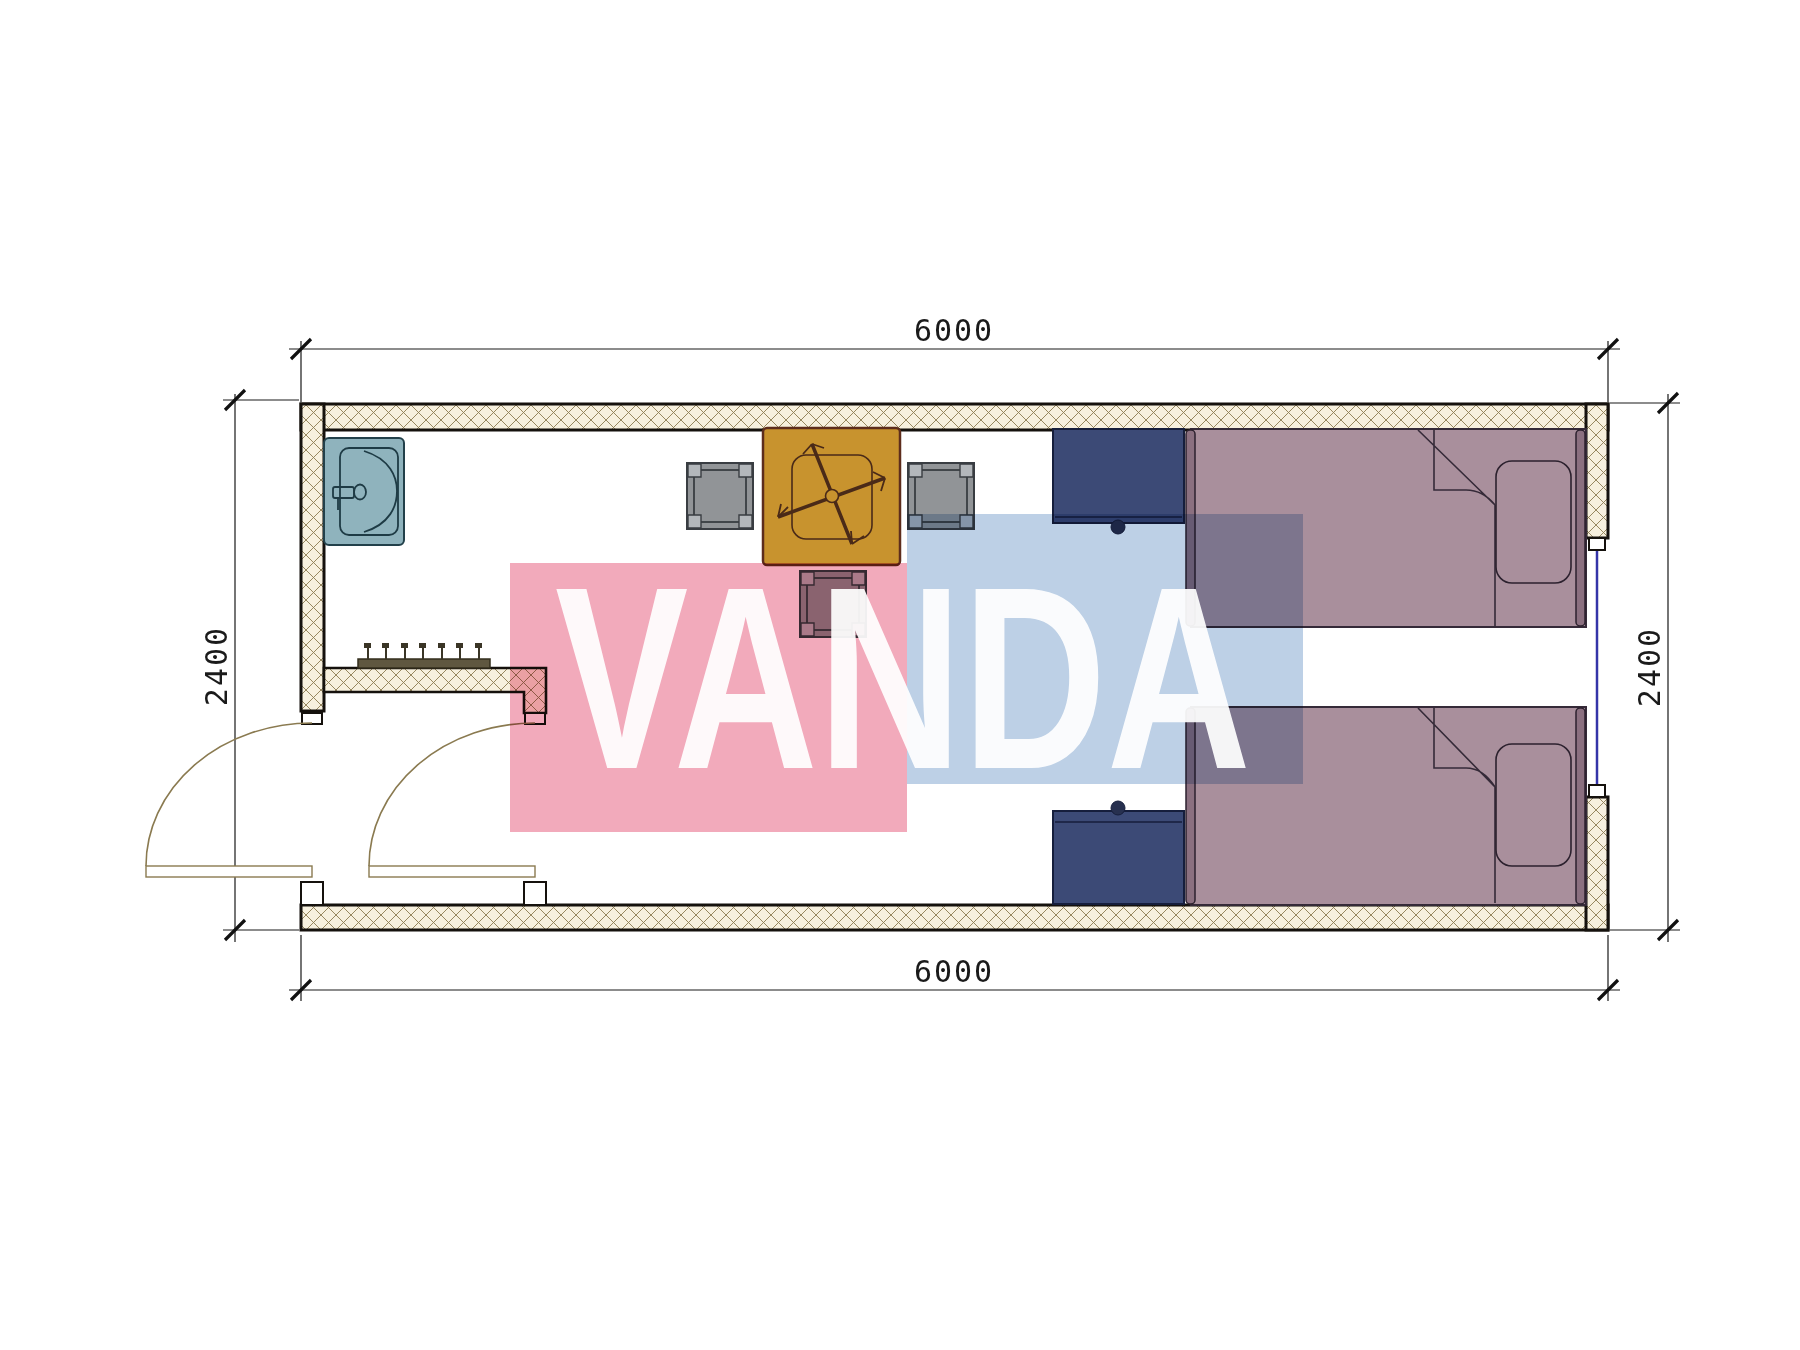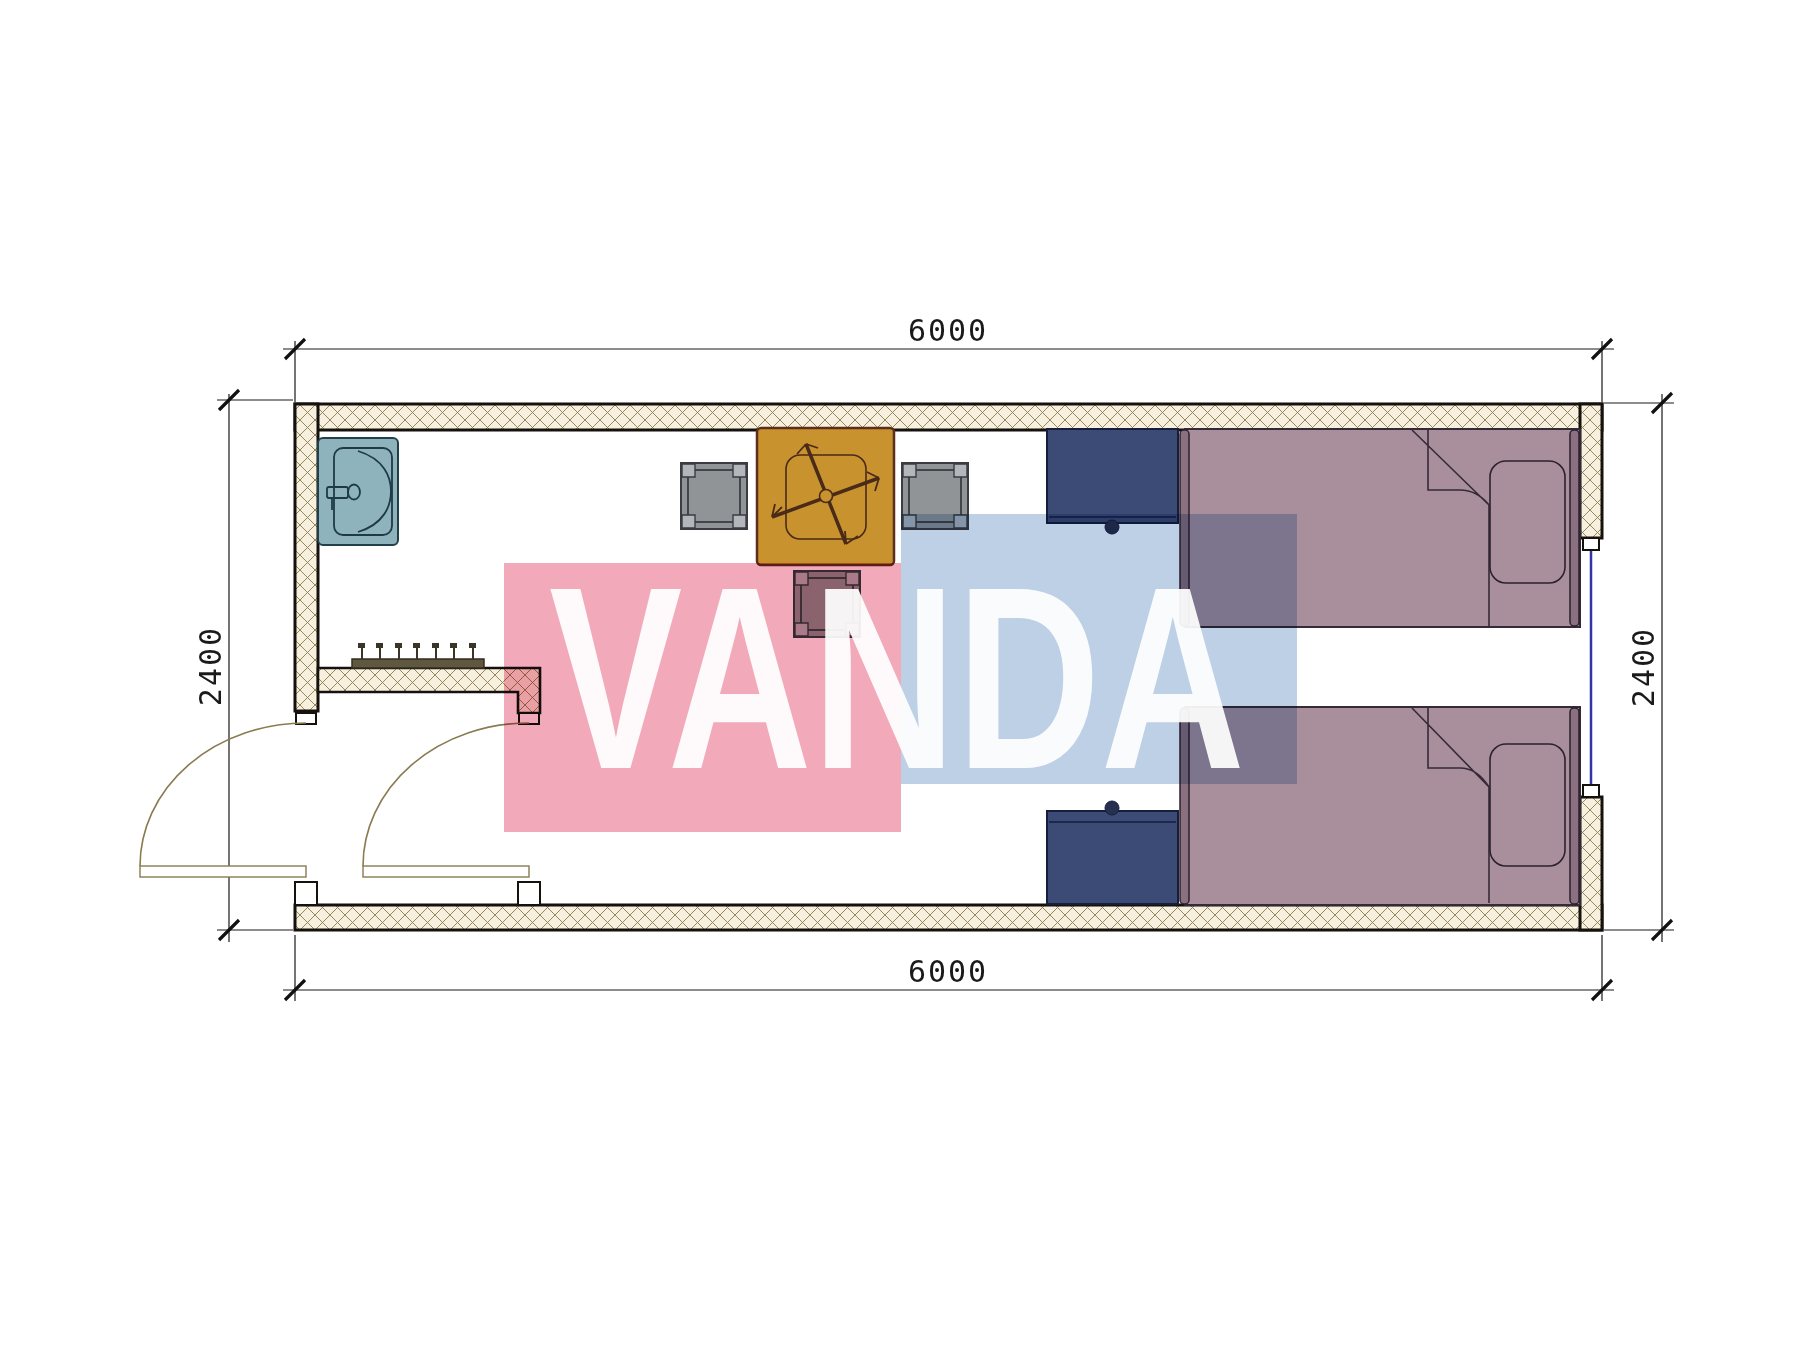--- a/index.html
+++ b/index.html
@@ -1,17 +1,17 @@
 <!DOCTYPE html>
 <html><head>
 <meta charset="utf-8">
 <style>
   html,body{margin:0;padding:0;background:#ffffff;}
   .canvas{position:relative;width:1720px;height:1350px;background:#ffffff;overflow:hidden;
-          font-family:"Liberation Sans",sans-serif;}
+          font-family:"Liberation Sans",sans-serif;margin-left:6px;}
   svg{position:absolute;left:0;top:0;}
 
   
   .wall{stroke:#15110d;stroke-width:3;}
   .partition{stroke:#15110d;stroke-width:2.6;}
   .jamb{fill:#ffffff;stroke:#15110d;stroke-width:2;}
   
   .dim-line{stroke:#1a1a1a;stroke-width:1.2;fill:none;}
   .dim-tick{stroke:#111111;stroke-width:3.2;}
   .dim-text{font-family:"DejaVu Sans Mono",monospace;font-size:30px;fill:#1a1a1a;letter-spacing:2px;}

